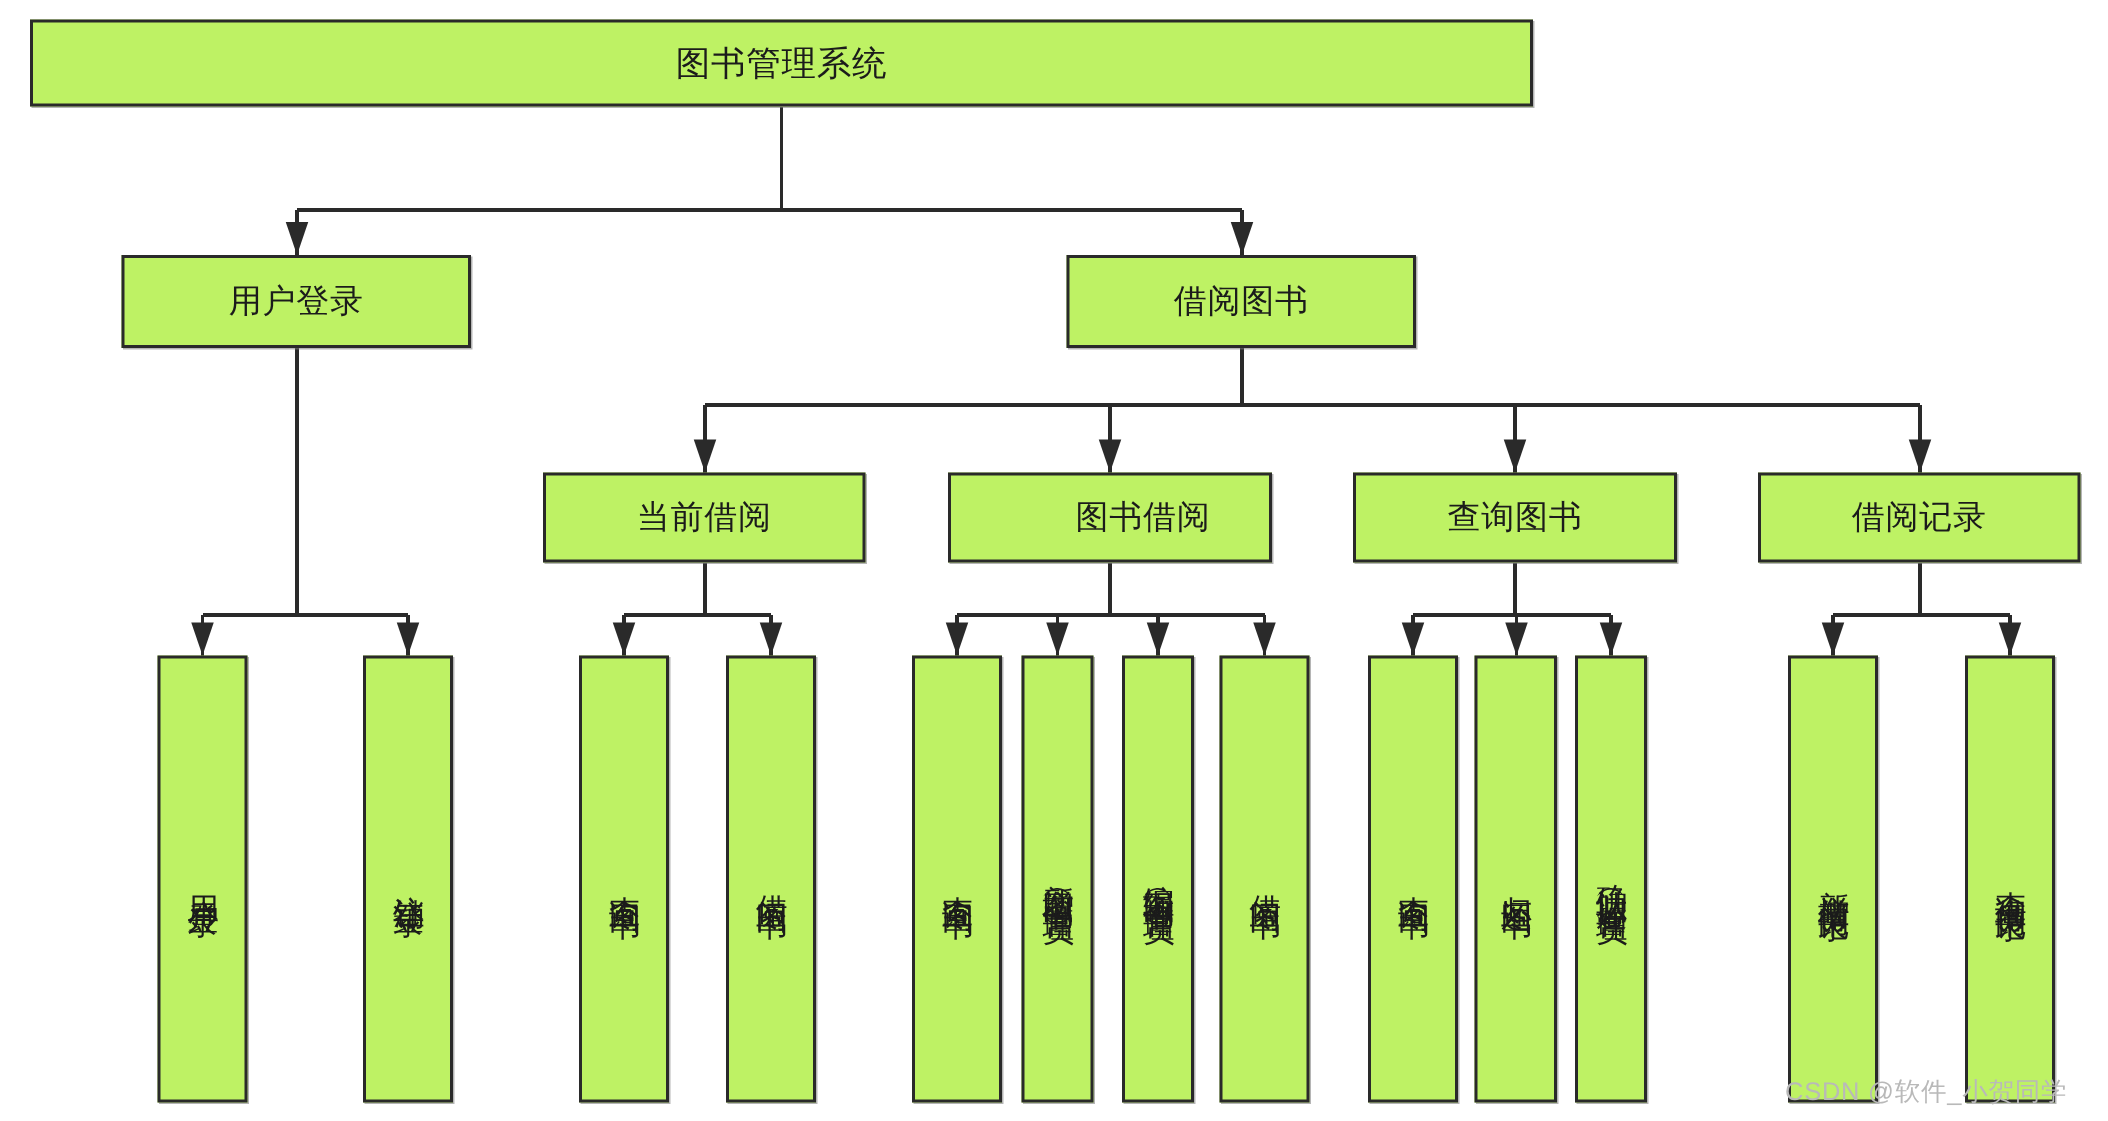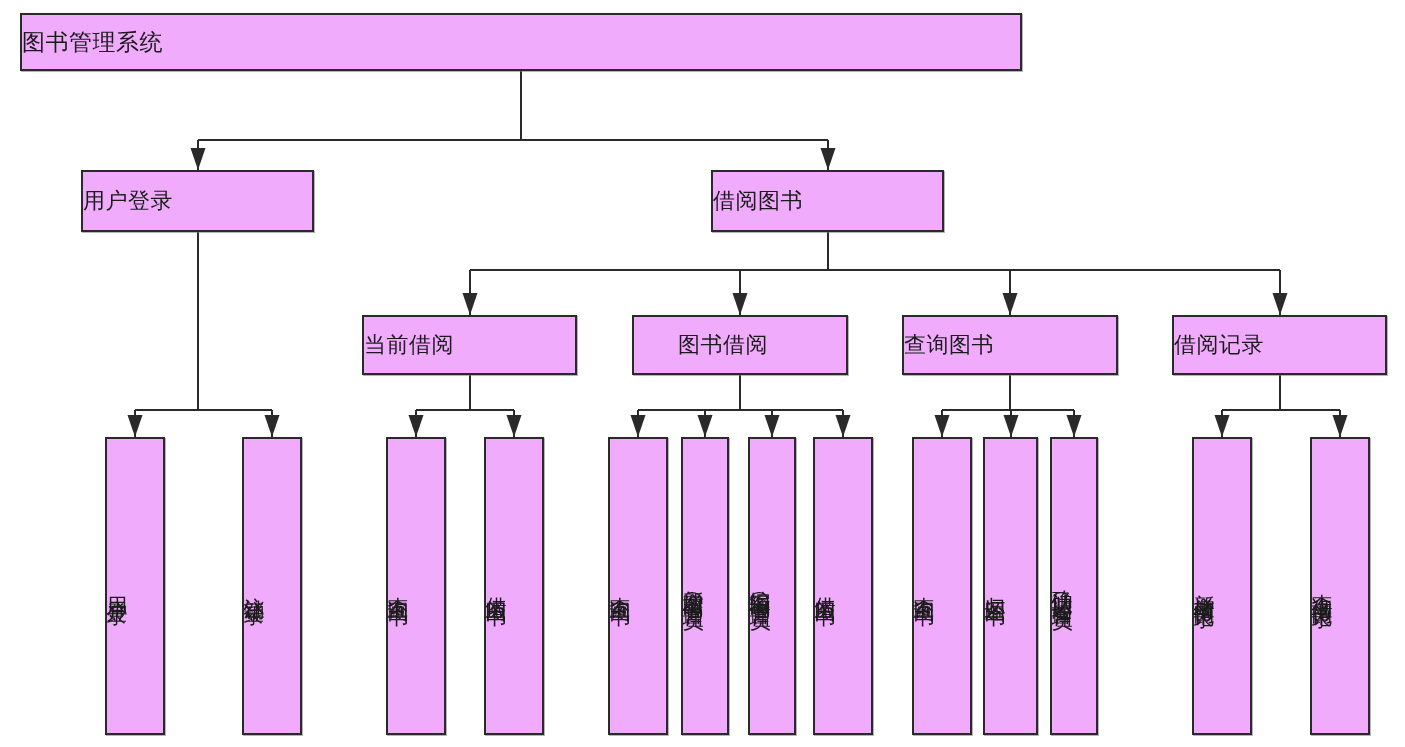--- a/index.html
+++ b/index.html
@@ -18,26 +18,26 @@
   #diagram-root {
     position: absolute;
     left: 0;
     top: 0;
     width: 1405px;
     height: 747px;
   }
   .node-box {
     position: absolute;
     box-sizing: border-box;
-    background: #f0abfc;
+    background: #bef264;
     border: 2px solid #2a2a2a;
     box-shadow: 1px 1px 0 rgba(120,120,120,0.55);
     display: flex;
     align-items: center;
-    justify-content: flex-start;
+    justify-content: center;
     overflow: hidden;
   }
   .node-label {
     color: #1b1b1b;
     line-height: 1.08;
     text-align: center;
     letter-spacing: 0.5px;
     white-space: pre;
   }
   .node-box.horizontal .node-label {
@@ -186,13 +186,14 @@
       <div class="node-box vertical" style="left: 1050px; top: 437px; width: 48px; height: 298px;">
         <span class="node-label">确认归还（管理员）</span>
       </div>
       <div class="node-box vertical" style="left: 1192px; top: 437px; width: 60px; height: 298px;">
         <span class="node-label">新增借阅记录</span>
       </div>
       <div class="node-box vertical" style="left: 1310px; top: 437px; width: 60px; height: 298px;">
         <span class="node-label">查询借阅记录</span>
       </div>
     </div>
+  <div class="watermark">CSDN @软件_小贺同学</div>
 </div>
 
 </body></html>

